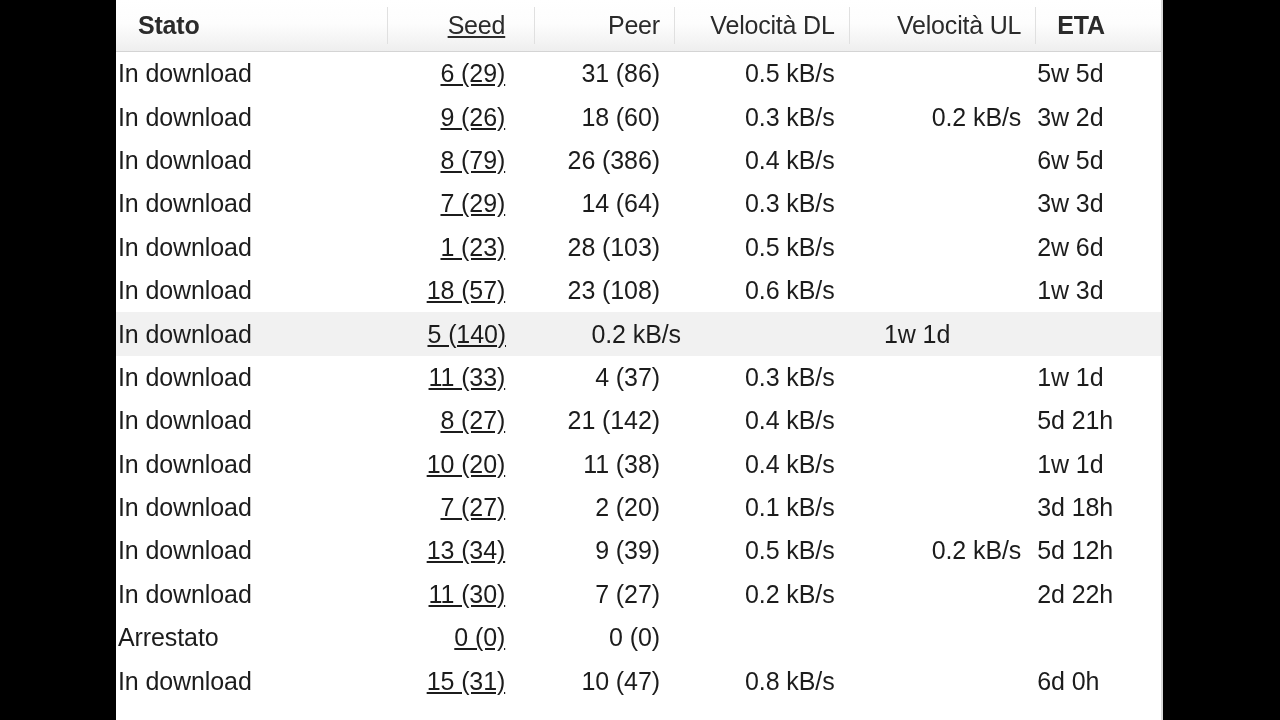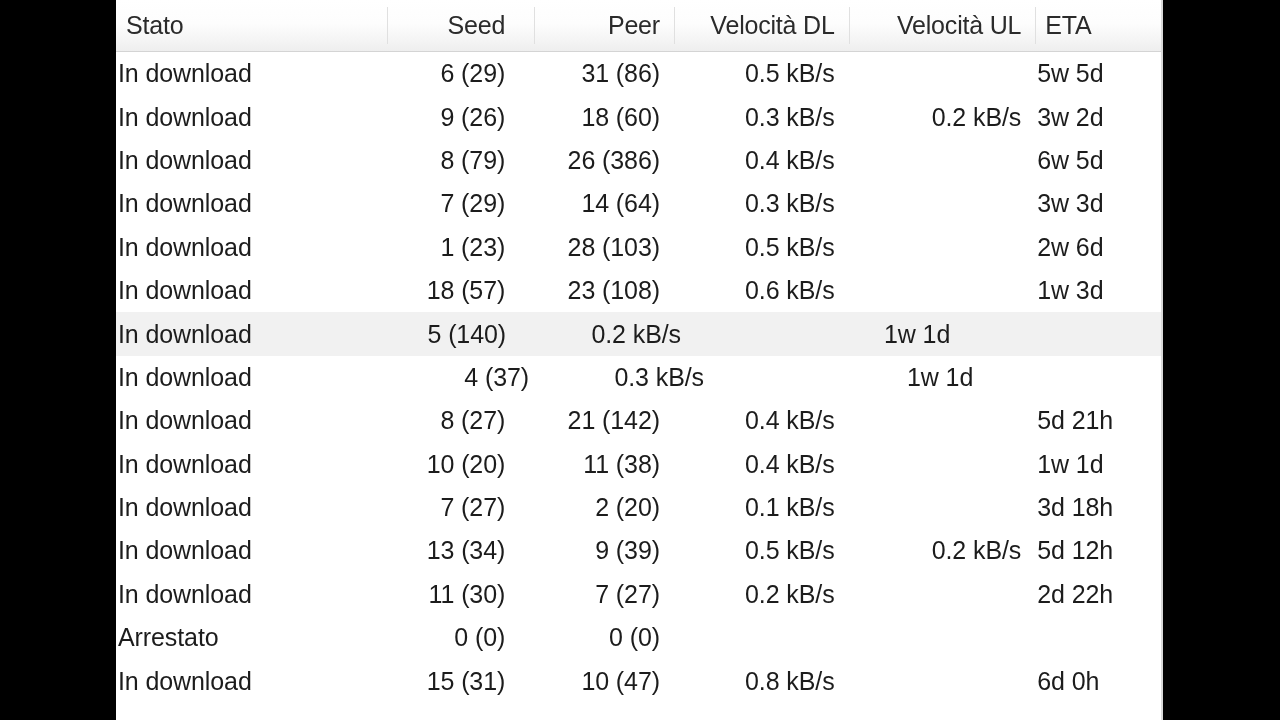--- a/index.html
+++ b/index.html
@@ -52,26 +52,26 @@
   }
   .hcell + .hcell::before {
     content: "";
     position: absolute;
     left: 0;
     top: 7px;
     bottom: 7px;
     width: 1px;
     background: #e0e0e0;
   }
-  .hcell-left  { justify-content: flex-start; padding-left: 10px; }
+  .hcell-left  { justify-content: flex-start; padding-left: 22px; font-weight: bold; }
   .hcell-right { justify-content: flex-end;   padding-right: 14px; }
 
   
   .col-stato  { width: 272px; }
-  .col-seed   { width: 132px; }
+  .col-seed   { width: 132px; text-decoration: underline; }
   .col-peer   { width: 140px; margin-left: 15px; }
   .col-dl     { width: 175px; }
   .col-ul     { width: 187px; }
   .col-eta    { width: 126px; }
   .col-tail   { flex: 1 1 auto; min-width: 0; }
 
   
   .list-body { position: relative; }
   .row {
     display: flex;
@@ -185,20 +185,21 @@
         <div class="row selected">
           <div class="cell cell-left col-stato">In download</div>
           <div class="cell cell-right col-seed">5 (140)</div>
           <div class="cell cell-right col-dl">0.2 kB/s</div>
           <div class="cell cell-right col-ul"></div>
           <div class="cell cell-left col-eta">1w 1d</div>
           <div class="cell col-tail"></div>
         </div>
         <div class="row">
           <div class="cell cell-left col-stato">In download</div>
+          <div class="cell cell-right col-seed">11 (33)</div>
           <div class="cell cell-right col-peer">4 (37)</div>
           <div class="cell cell-right col-dl">0.3 kB/s</div>
           <div class="cell cell-right col-ul"></div>
           <div class="cell cell-left col-eta">1w 1d</div>
           <div class="cell col-tail"></div>
         </div>
         <div class="row">
           <div class="cell cell-left col-stato">In download</div>
           <div class="cell cell-right col-seed">8 (27)</div>
           <div class="cell cell-right col-peer">21 (142)</div>

